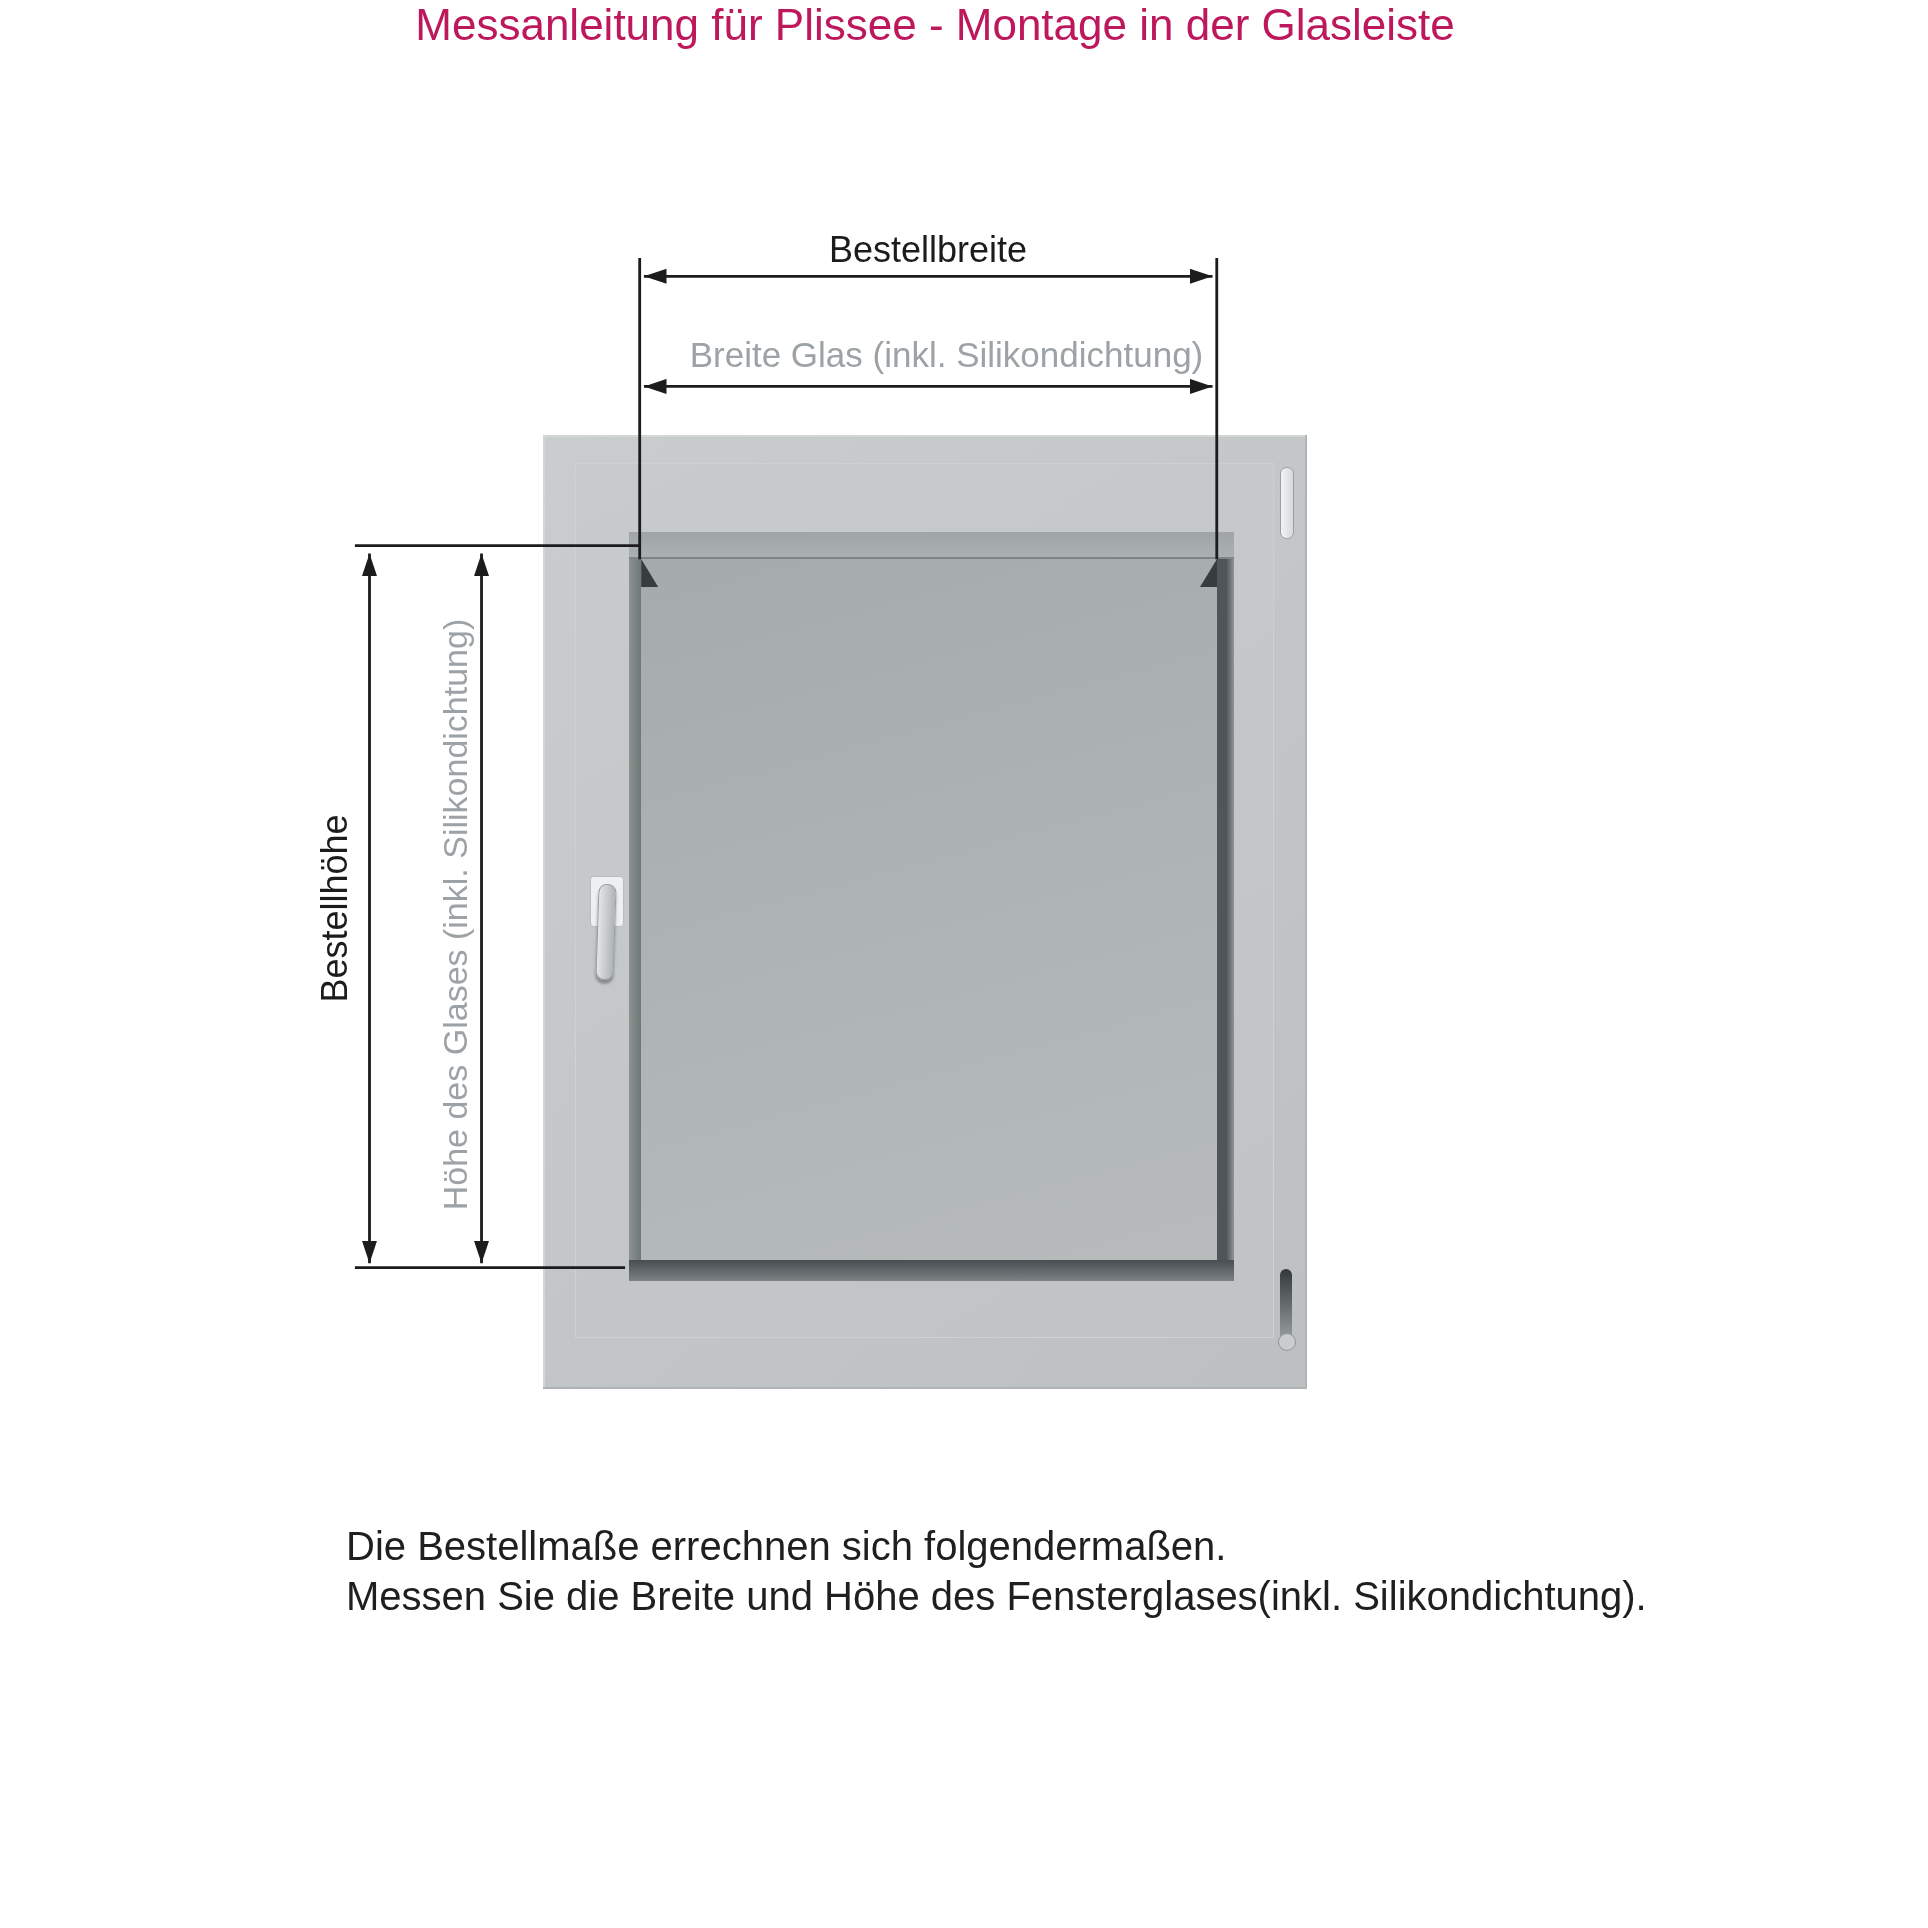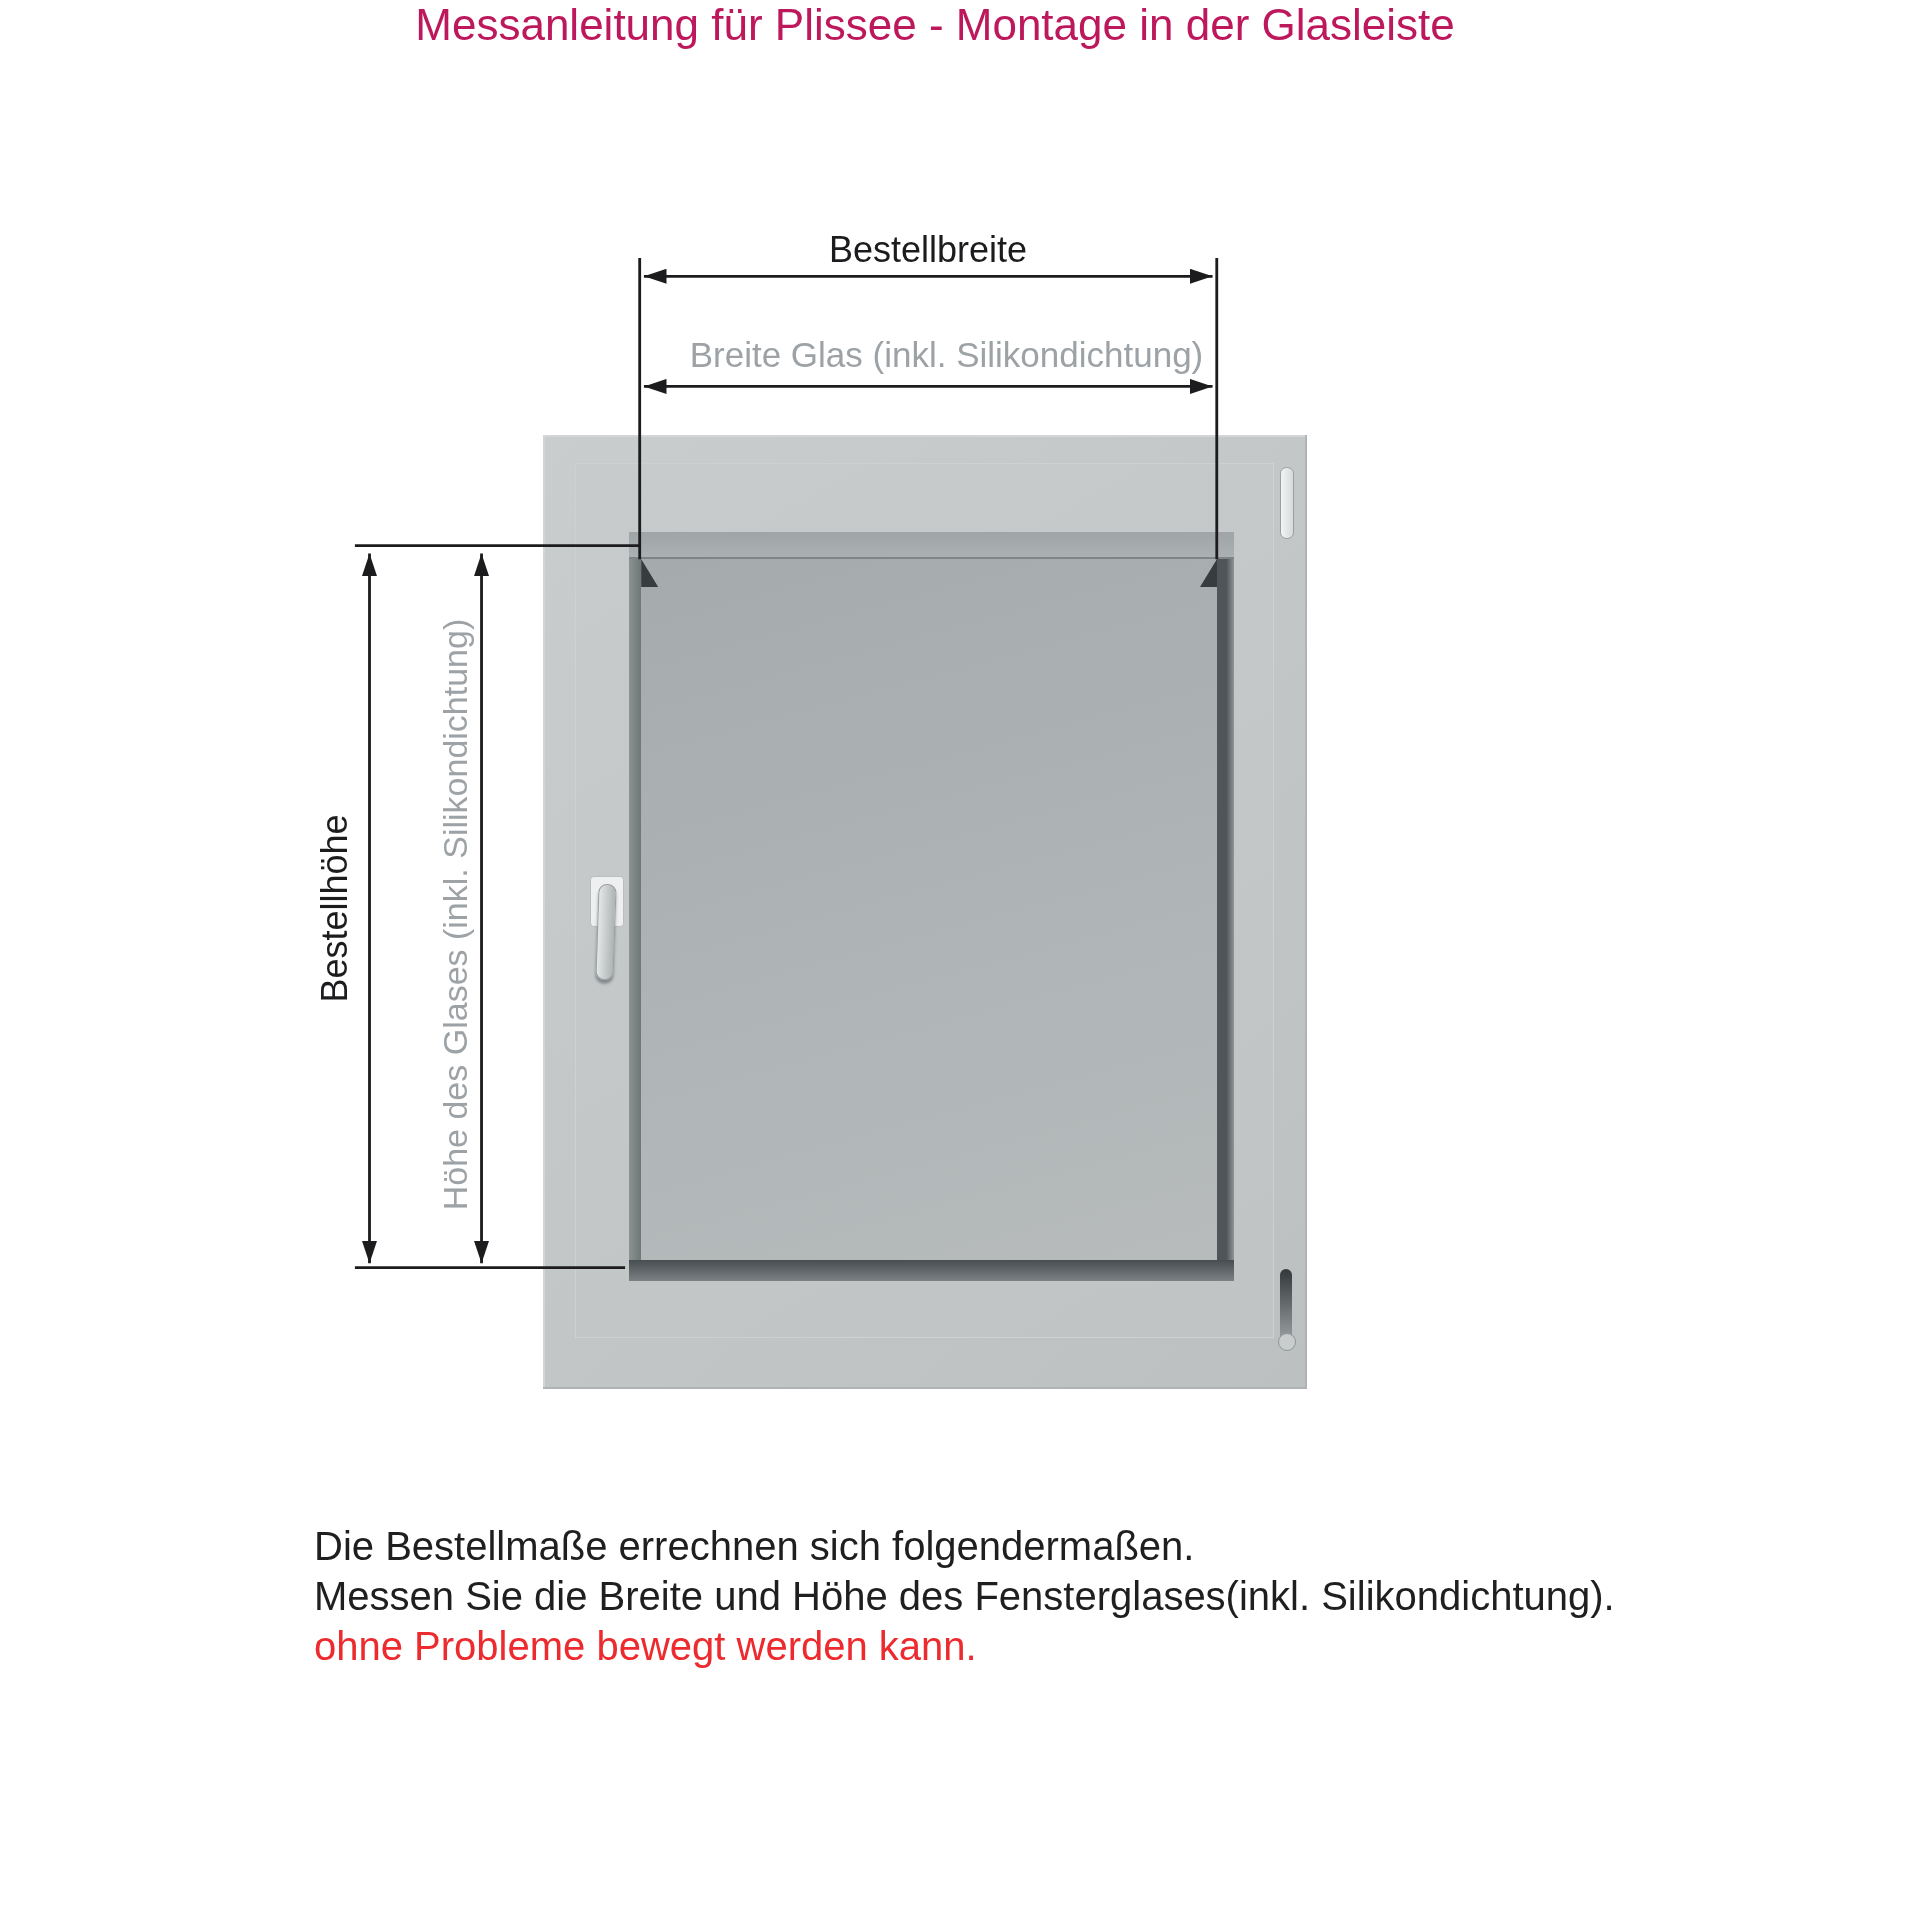--- a/index.html
+++ b/index.html
@@ -96,21 +96,21 @@
   #hinge-bottom-cap{
     left:735px; top:898px; width:16px; height:16px;
     background:#c9cdce; border:0.9px solid #8f9597; border-radius:50%;
   }
 
   
   #dim-svg{ left:0; top:0; }
   #dim-svg line{ stroke:#1c1c1e; stroke-width:3px; }
 
   
-  .txt-line{ white-space:pre; }
+  .txt-line{ white-space:pre;margin-left:32px; }
   #notes-block{
     left:314px; top:1521px;
     font-size:40px; line-height:50px; color:#1f1f1f;
   }
   #notes-block .red{ color:#ed2b2f; }
   #example-block{
     left:314px; top:1768px;
     font-size:40px; line-height:44px; color:#1f1f1f;
   }
   #example-block .indent{ padding-left:153px; }
@@ -159,18 +159,17 @@
 </svg>
 
 <div class="abs dim-label" style="left:640px; top:229px; width:576px;">Bestellbreite</div>
 <div class="abs dim-label gray" style="left:640px; top:335px; width:613px;">Breite Glas (inkl. Silikondichtung)</div>
 <div class="abs dim-label vlabel" style="left:137px; top:888px; width:395px;">Bestellhöhe</div>
 <div class="abs dim-label gray vlabel" style="left:116px; top:894px; width:678px; font-size:34px;">Höhe des Glases (inkl. Silikondichtung)</div>
 
 <div class="abs" id="notes-block">
   <div class="txt-line">Die Bestellmaße errechnen sich folgendermaßen.</div>
   <div class="txt-line">Messen Sie die Breite und Höhe des Fensterglases(inkl. Silikondichtung).</div>
-  <div class="txt-line red">ohne Probleme bewegt werden kann.</div>
 </div>
 
 <div class="abs" id="example-block">
 </div>
 
 
 </body></html>

